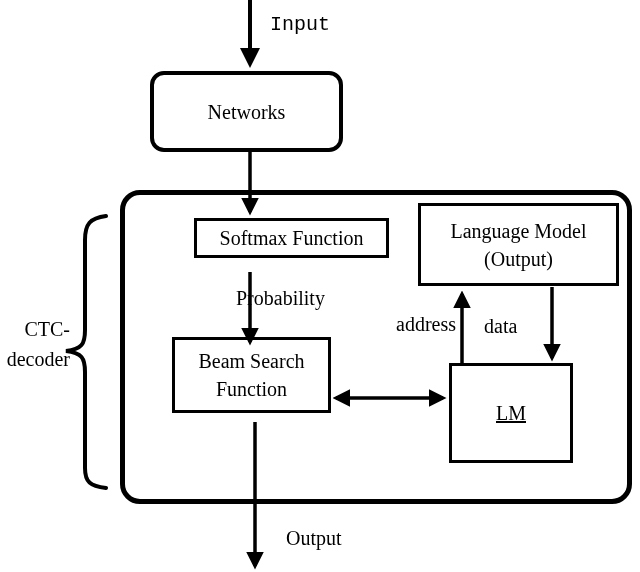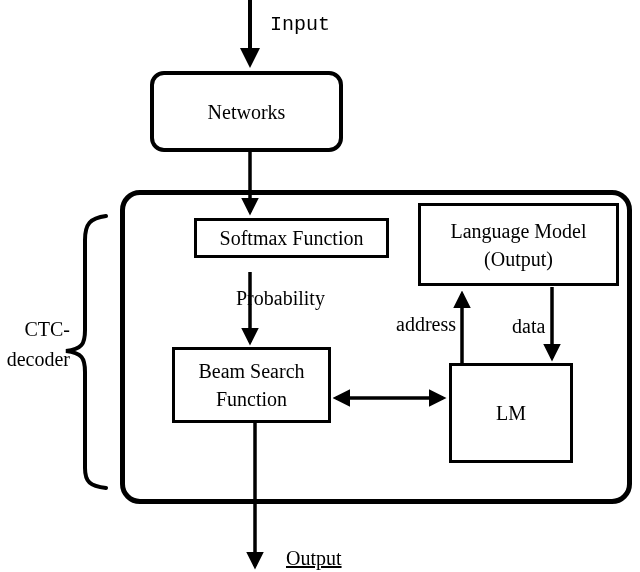--- a/index.html
+++ b/index.html
@@ -38,35 +38,35 @@
   .container-box {
     position: absolute;
     box-sizing: border-box;
     left: 120px; top: 190px; width: 512px; height: 314px;
     border: 5px solid #000000;
     border-radius: 20px;
     background: #ffffff;
     z-index: 1;
   }
   .softmax-box  { left: 159px; top: 218px; width: 195px; height: 40px; margin-left: 35px; }
-  .beam-box     { left: 172px; top: 347px; width: 159px; height: 76px; }
+  .beam-box     { left: 172px; top: 337px; width: 159px; height: 76px; }
   .lm-box       { left: 418px; top: 203px; width: 201px; height: 83px; }
-  .visitor-box  { left: 449px; top: 363px; width: 124px; height: 100px; }
+  .visitor-box  { left: 449px; top: 363px; width: 124px; height: 100px; text-decoration: underline; }
   .edge-label {
     position: absolute;
     font-size: 20px;
     line-height: 28px;
     white-space: nowrap;
     z-index: 20;
   }
   .input-label   { left: 270px; top: 11px; font-family: Liberation Mono, monospace; }
   .prob-label    { left: 236px; top: 284px; }
   .address-label { left: 396px; top: 310px; }
-  .data-label    { left: 512px; top: 312px; text-align: right; }
-  .output-label  { left: 286px; top: 544px; text-decoration: underline; }
+  .data-label    { left: 484px; top: 312px; text-align: right; }
+  .output-label  { left: 286px; top: 524px; }
   .ctc-label {
     left: 0px; top: 314px; width: 70px;
     text-align: right; line-height: 30px;
   }
   svg.overlay {
     position: absolute;
     left: 0; top: 0;
     width: 640px; height: 572px;
     z-index: 15;
     pointer-events: none;

